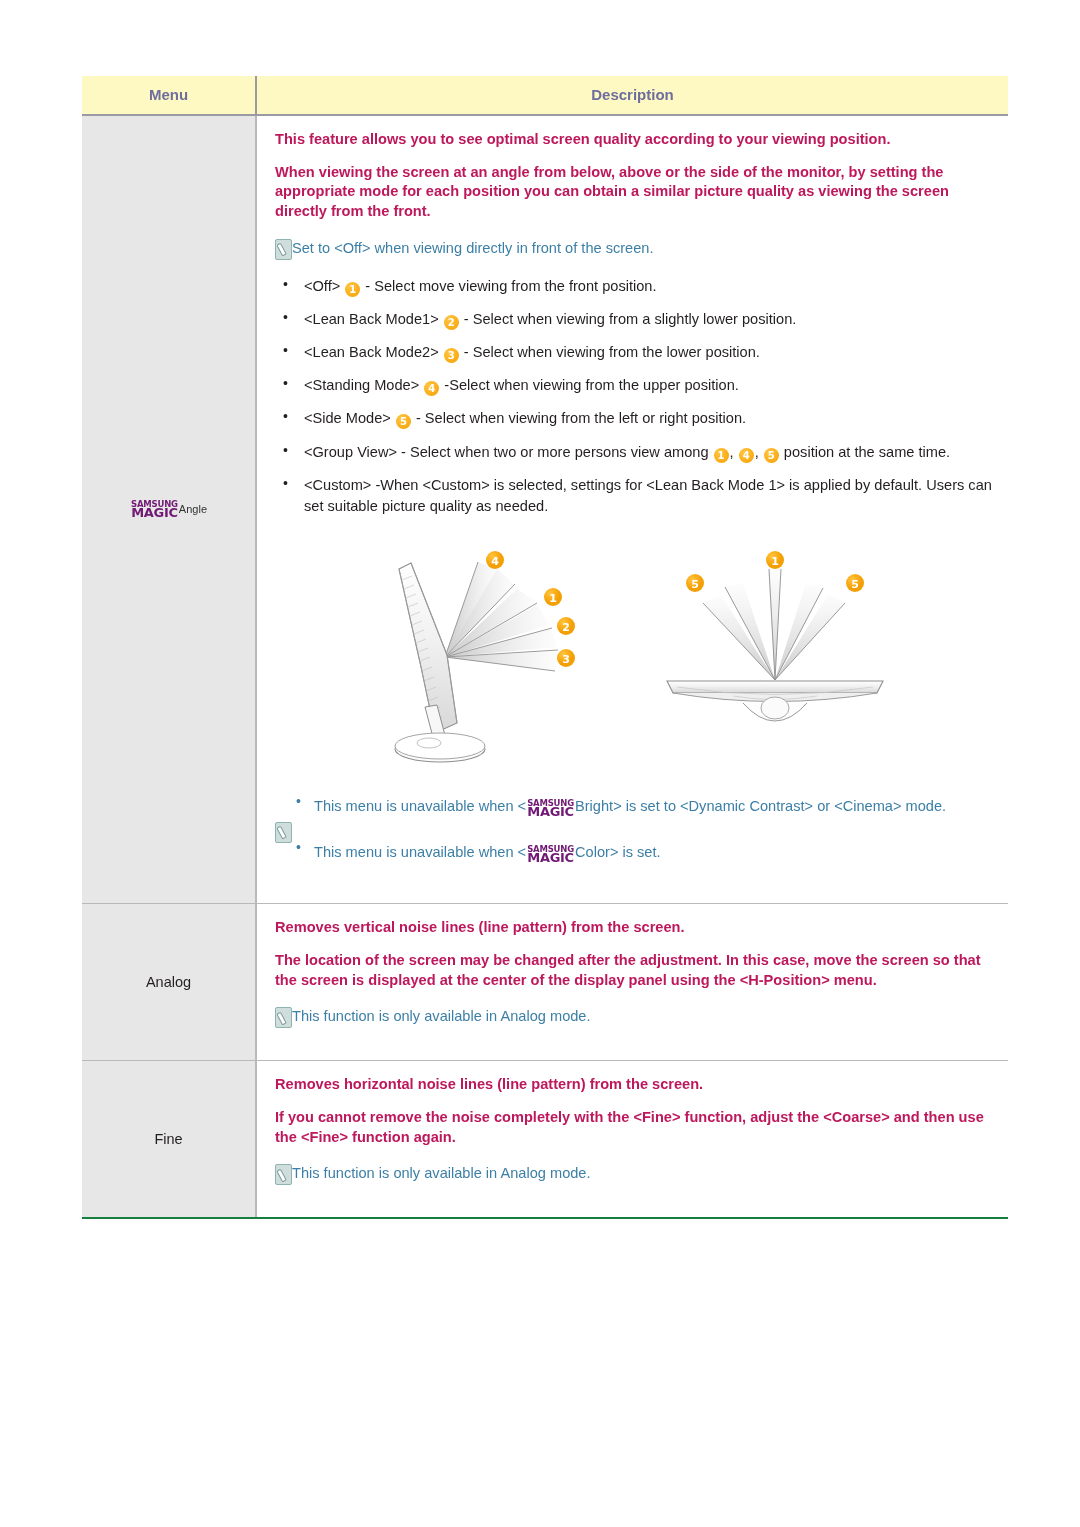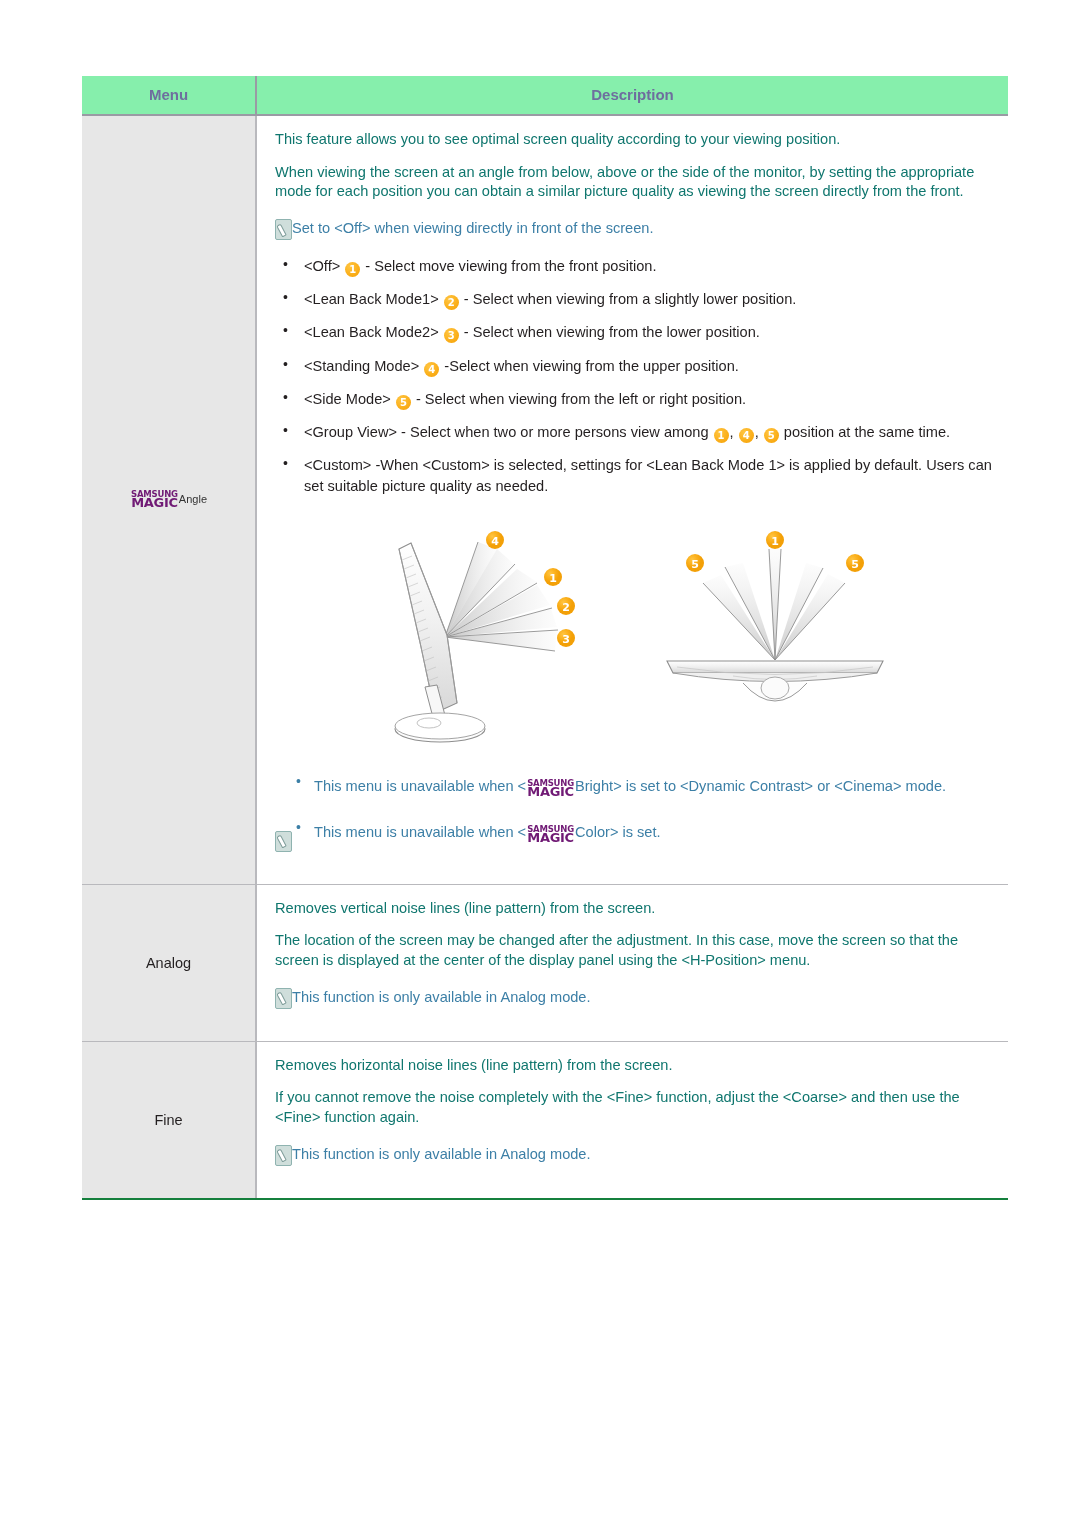--- a/index.html
+++ b/index.html
@@ -29,21 +29,21 @@
     left: 82px;
     top: 76px;
     width: 926px;
     border-collapse: collapse;
     table-layout: fixed;
   }
   .doc-table col.c-menu { width: 174px; }
   .doc-table col.c-desc { width: 752px; }
 
   .hdr-cell {
-    background: #86efac;
+    background: #fef9c3;
     color: #6e6e9e;
     font-size: 15px;
     font-weight: bold;
     text-align: center;
     padding: 10px 0 11px 0;
     border-bottom: 2px solid #9a9aa4;
   }
   .hdr-cell.menu {
     border-right: 2px solid #9a9aa4;
   }
@@ -67,21 +67,22 @@
 
   
   tr.row-fine .menu-cell,
   tr.row-fine .desc-cell { border-bottom: 2px solid #15803d; }
 
   
   p.body-line {
     margin: 0 0 13px 0;
     font-size: 14.6px;
     line-height: 1.35;
-    color: #0f766e;
+    color: #be185d;
+    font-weight: bold;
   }
   p.body-line:last-child { margin-bottom: 0; }
 
   .note {
     display: flex;
     align-items: flex-start;
     margin: 16px 0 16px 0;
     color: #3c7fa6;
     font-size: 14.6px;
     line-height: 1.4;
@@ -103,21 +104,21 @@
     width: 3px; height: 11px;
     background: #ffffff;
     border: 1px solid #7e9c99;
     border-radius: 2px 2px 1px 1px;
     transform: rotate(-28deg);
     transform-origin: 50% 50%;
   }
   .note-text { padding-top: 0px; }
 
   
-  .note.note-bullets { align-items: flex-end; }
+  .note.note-bullets { align-items: center; }
   ul.note-list {
     margin: 0; padding: 0; list-style: none;
   }
   ul.note-list li {
     position: relative;
     padding-left: 22px;
     margin-bottom: 12px;
     line-height: 1.45;
   }
   ul.note-list li:last-child { margin-bottom: 0; }

